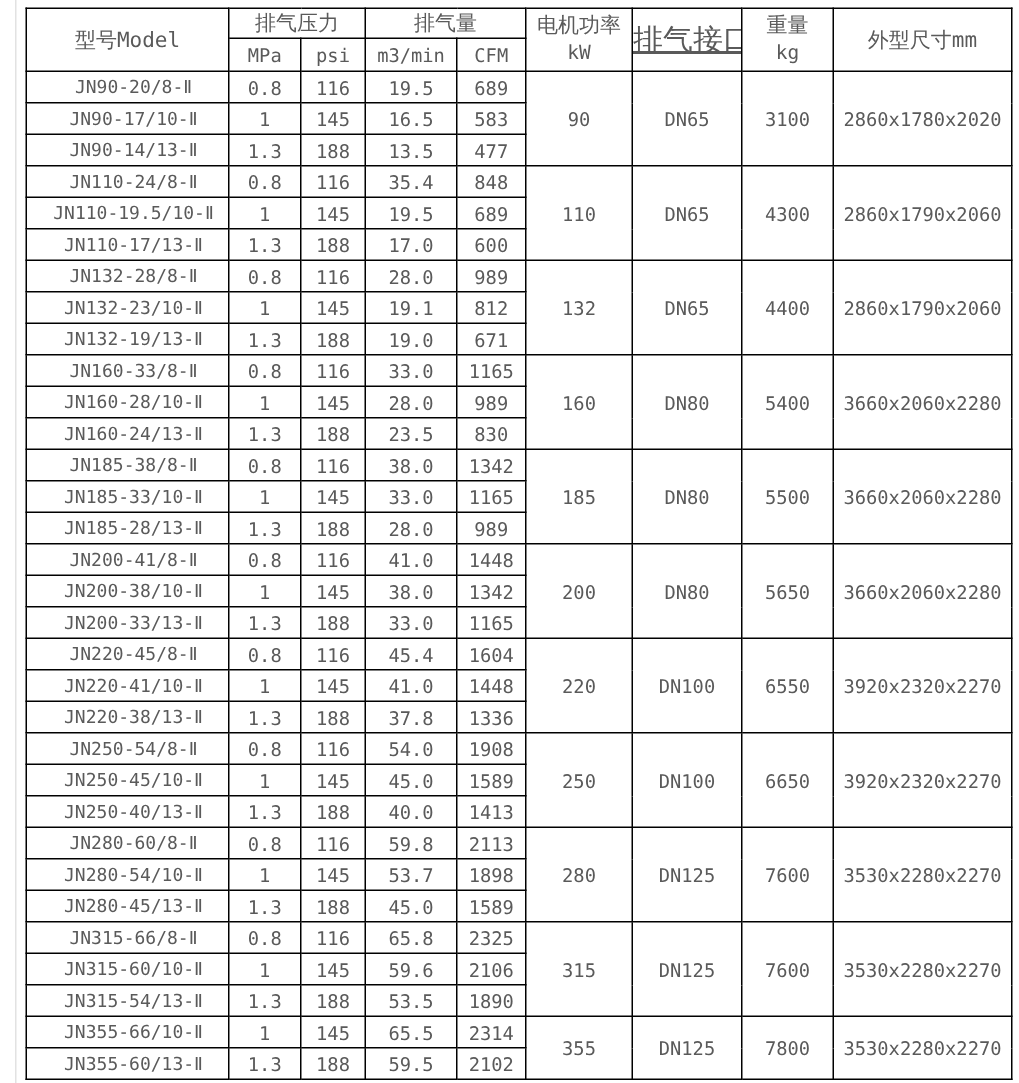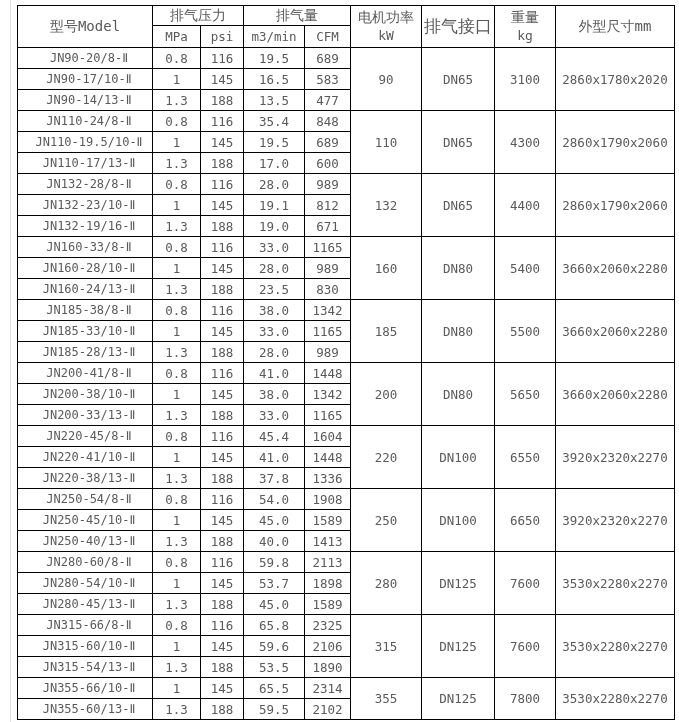--- a/index.html
+++ b/index.html
@@ -81,21 +81,21 @@
     </colgroup>
     <thead>
       <tr class="h1">
         <th rowspan="2" class="model-col-h">型号Model</th>
         <th colspan="2">排气压力</th>
         <th colspan="2">排气量</th>
         <th rowspan="2" class="two-line">
           <div class="cn">电机功率</div>
           <div>kW</div>
         </th>
-        <th rowspan="2" style="font-size:17px;">排气接口</th>
+        <th rowspan="2" style="font-size:20px;text-decoration:underline;">排气接口</th>
         <th rowspan="2" class="two-line">
           <div class="cn">重量</div>
           <div>kg</div>
         </th>
         <th rowspan="2" style="font-size:14px;text-align:center;">外型尺寸mm</th>
       </tr>
       <tr class="h2">
         <th>MPa</th>
         <th>psi</th>
         <th>m3/min</th>
@@ -165,21 +165,21 @@
           <td rowspan="3">2860x1790x2060</td>
         </tr>
         <tr>
           <td class="model-col">JN132-23/10-Ⅱ</td>
           <td>1</td>
           <td>145</td>
           <td>19.1</td>
           <td>812</td>
         </tr>
         <tr>
-          <td class="model-col">JN132-19/16-Ⅱ</td>
+          <td class="model-col">JN132-19/13-Ⅱ</td>
           <td>1.3</td>
           <td>188</td>
           <td>19.0</td>
           <td>671</td>
         </tr>
         <tr>
           <td class="model-col">JN160-33/8-Ⅱ</td>
           <td>0.8</td>
           <td>116</td>
           <td>33.0</td>

